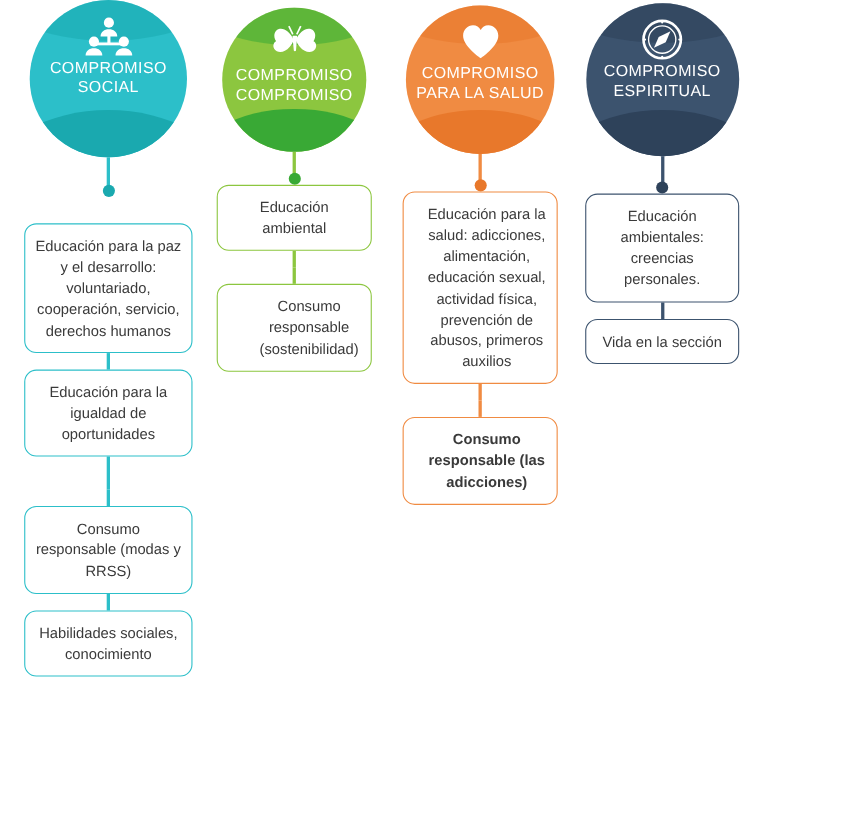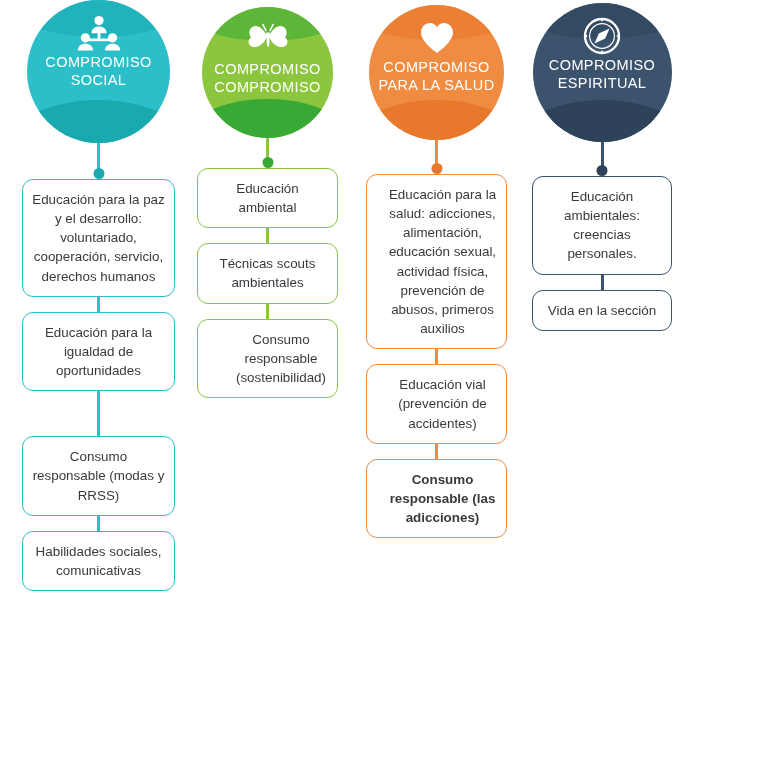--- a/index.html
+++ b/index.html
@@ -183,29 +183,29 @@
         <span>COMPROMISO</span>
         <span class="l2">SOCIAL</span>
       </div>
     </div>
 
     <div class="stem">
       <div class="line" style="background: rgb(44, 191, 201);"></div>
       <div class="dot" style="background: rgb(26, 169, 175);"></div>
     </div>
 
-    <div class="box" style="border-color: rgb(44, 191, 201);">Educación para la paz y el desarrollo: voluntariado, cooperación, servicio, derechos humanos</div>
+    <div class="box" style="border-color: rgb(44, 191, 201); margin-top: 24px;">Educación para la paz y el desarrollo: voluntariado, cooperación, servicio, derechos humanos</div>
     <div class="connector" style="background: rgb(44, 191, 201);"></div>
     <div class="box" style="border-color: rgb(44, 191, 201);">Educación para la igualdad de oportunidades</div>
     <div class="connector" style="background: rgb(44, 191, 201);"></div>
     <div class="connector" style="background: rgb(44, 191, 201);"></div>
     <div class="connector" style="background: rgb(44, 191, 201);"></div>
     <div class="box" style="border-color: rgb(44, 191, 201);">Consumo responsable (modas y RRSS)</div>
     <div class="connector" style="background: rgb(44, 191, 201);"></div>
-    <div class="box" style="border-color: rgb(44, 191, 201);">Habilidades sociales, comunicativas</div>
+    <div class="box" style="border-color: rgb(44, 191, 201);">Habilidades sociales, conocimiento</div>
   </div>
 
   <div class="column col-2">
     <div class="circle-wrap">
       <div class="circle" style="background: rgb(140, 198, 63);">
         <div class="lens-top" style="background: rgb(57, 169, 53);"></div>
         <div class="lens-bottom" style="background: rgb(57, 169, 53);"></div>
       </div>
       <div class="circle-icon">
         <svg width="42" height="34" viewBox="0 0 42 34" aria-hidden="true">
@@ -222,21 +222,20 @@
       </div>
     </div>
 
     <div class="stem">
       <div class="line" style="background: rgb(140, 198, 63);"></div>
       <div class="dot" style="background: rgb(57, 169, 53);"></div>
     </div>
 
     <div class="box" style="border-color: rgb(140, 198, 63);">Educación ambiental</div>
     <div class="connector" style="background: rgb(140, 198, 63);"></div>
-    <div class="box" style="border-color: rgb(140, 198, 63);">Técnicas scouts ambientales</div>
     <div class="connector" style="background: rgb(140, 198, 63);"></div>
     <div class="box" style="border-color: rgb(140, 198, 63); padding-left: 36px;">Consumo responsable (sostenibilidad)</div>
   </div>
 
   <div class="column col-3">
     <div class="circle-wrap">
       <div class="circle" style="background: rgb(240, 139, 66);">
         <div class="lens-top" style="background: rgb(232, 120, 43);"></div>
         <div class="lens-bottom" style="background: rgb(232, 120, 43);"></div>
       </div>
@@ -251,21 +250,20 @@
       </div>
     </div>
 
     <div class="stem">
       <div class="line" style="background: rgb(240, 139, 66);"></div>
       <div class="dot" style="background: rgb(232, 120, 43);"></div>
     </div>
 
     <div class="box" style="border-color: rgb(240, 139, 66);">Educación para la salud: adicciones, alimentación, educación sexual, actividad física, prevención de abusos, primeros auxilios</div>
     <div class="connector" style="background: rgb(240, 139, 66);"></div>
-    <div class="box" style="border-color: rgb(240, 139, 66);">Educación vial (prevención de accidentes)</div>
     <div class="connector" style="background: rgb(240, 139, 66);"></div>
     <div class="box" style="border-color: rgb(240, 139, 66); font-weight: bold;">Consumo responsable (las adicciones)</div>
   </div>
 
   <div class="column col-4">
     <div class="circle-wrap">
       <div class="circle" style="background: rgb(60, 83, 110);">
         <div class="lens-top" style="background: rgb(46, 66, 90);"></div>
         <div class="lens-bottom" style="background: rgb(46, 66, 90);"></div>
       </div>

